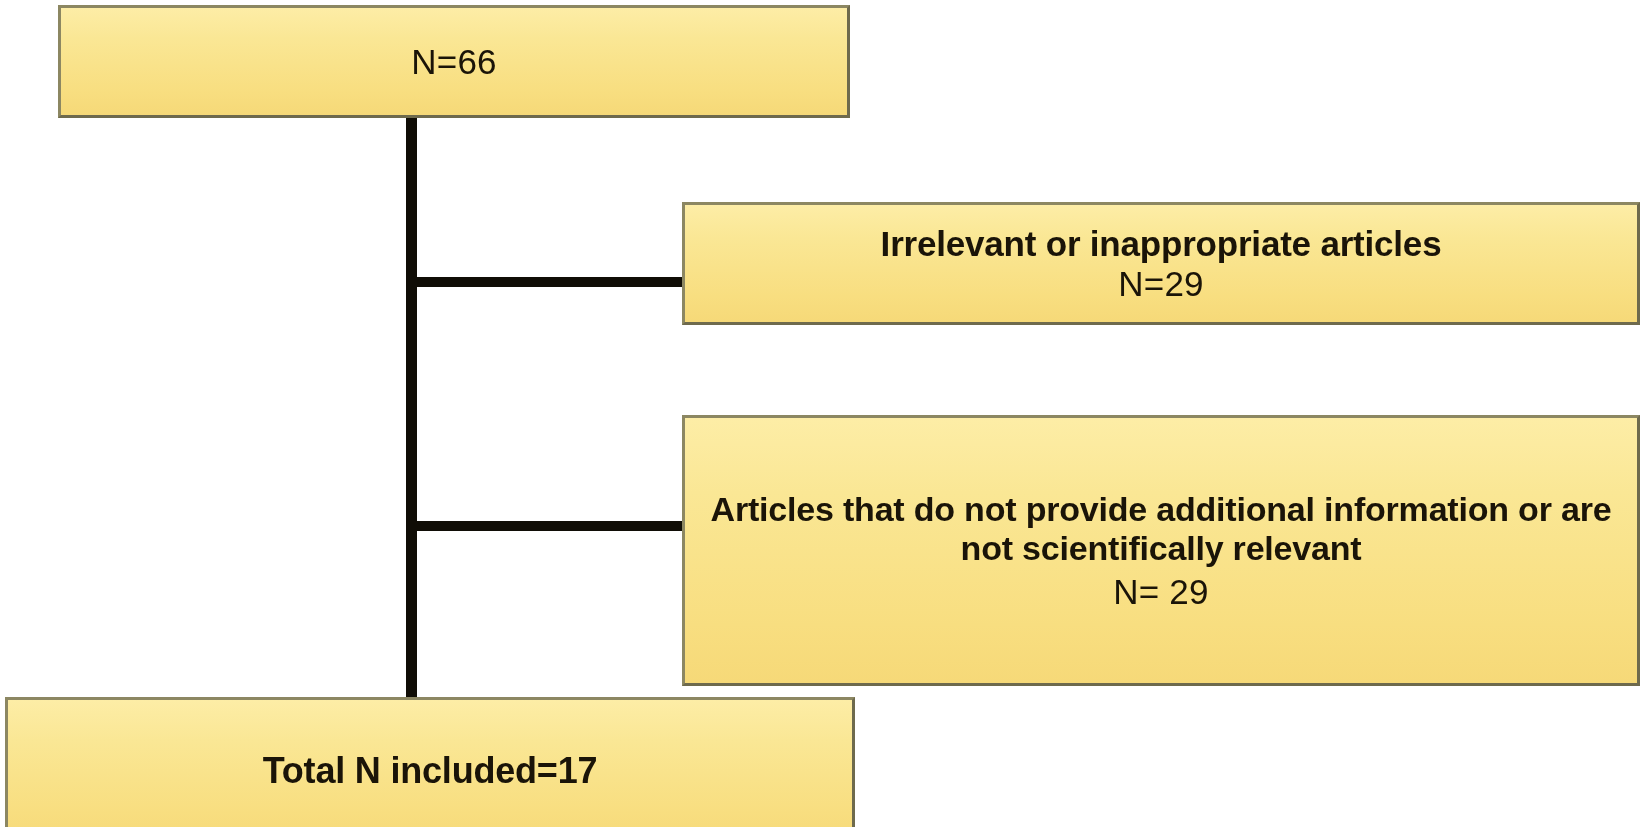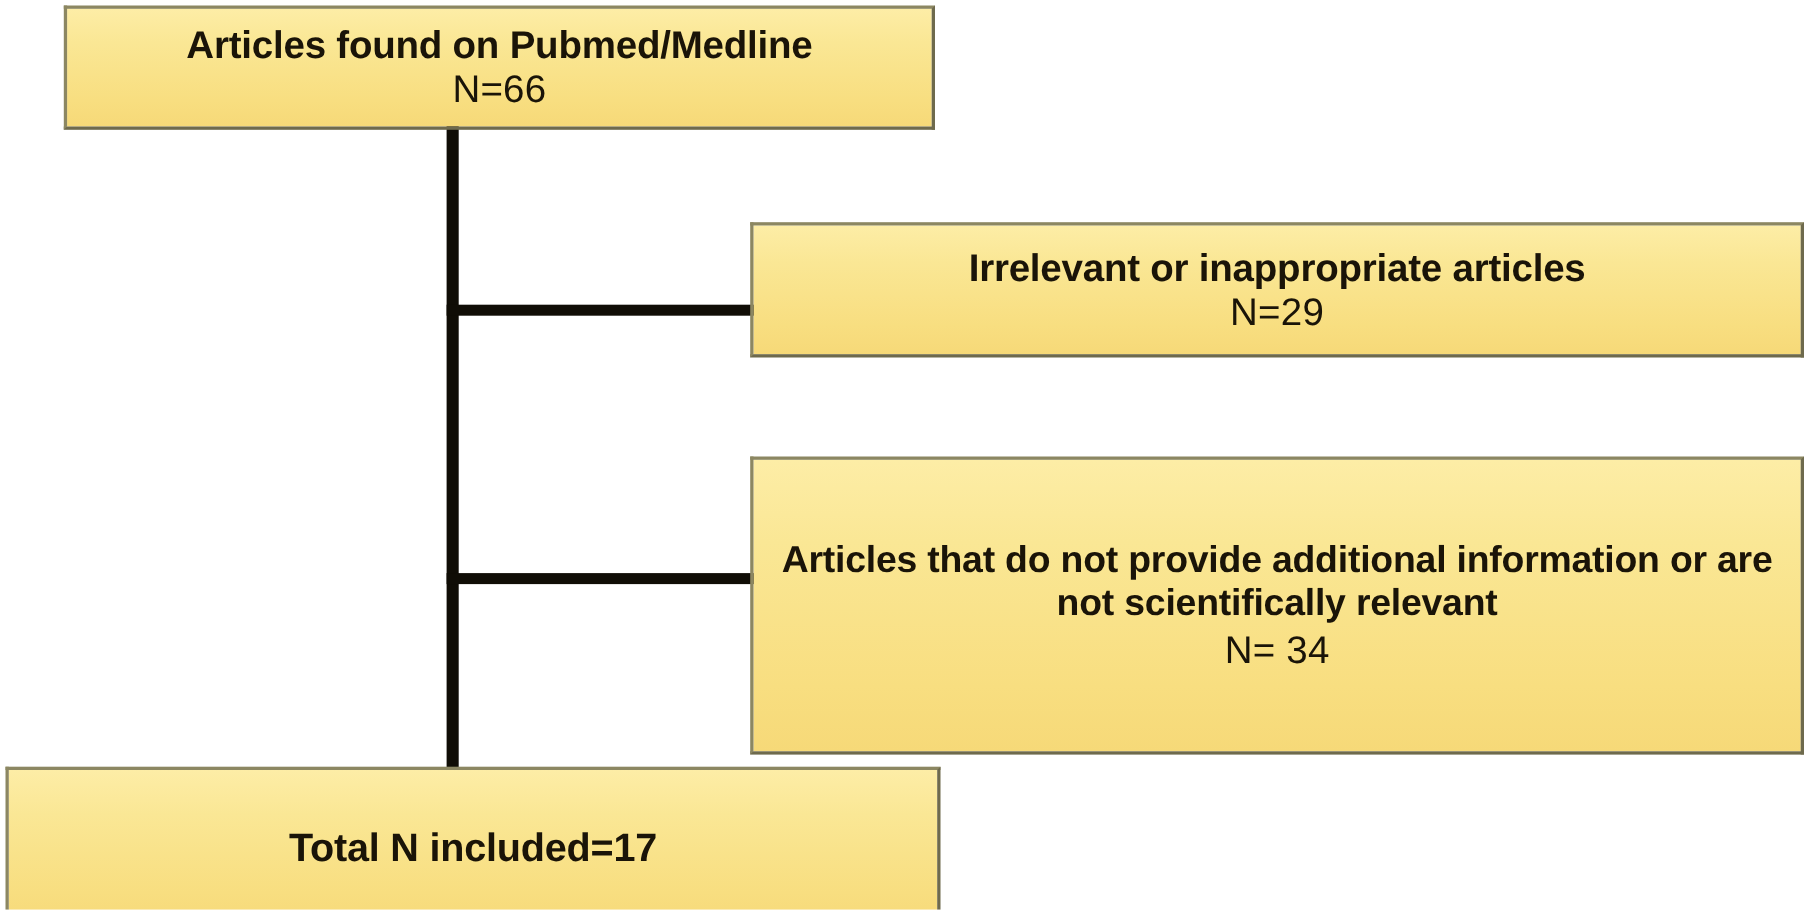--- a/index.html
+++ b/index.html
@@ -74,31 +74,30 @@
 </head>
 <body>
 
 <div id="canvas">
 
   <div class="edge" id="edge-trunk"></div>
   <div class="edge" id="edge-irrel"></div>
   <div class="edge" id="edge-noinfo"></div>
 
   <div class="node" id="node-source">
-    <div class="ttl">Articles found on Pubmed/Medline</div>
     <div class="num">N=66</div>
   </div>
 
   <div class="node" id="node-irrel">
     <div class="ttl">Irrelevant or inappropriate articles</div>
     <div class="num">N=29</div>
   </div>
 
   <div class="node" id="node-noinfo">
     <div class="ttl wrap">Articles that do not provide additional information or are not scientifically relevant</div>
-    <div class="num">N= 34</div>
+    <div class="num">N= 29</div>
   </div>
 
   <div class="node" id="node-included">
     <div class="ttl">Total N included=17</div>
   </div>
 
 </div>
 
 </body></html>

